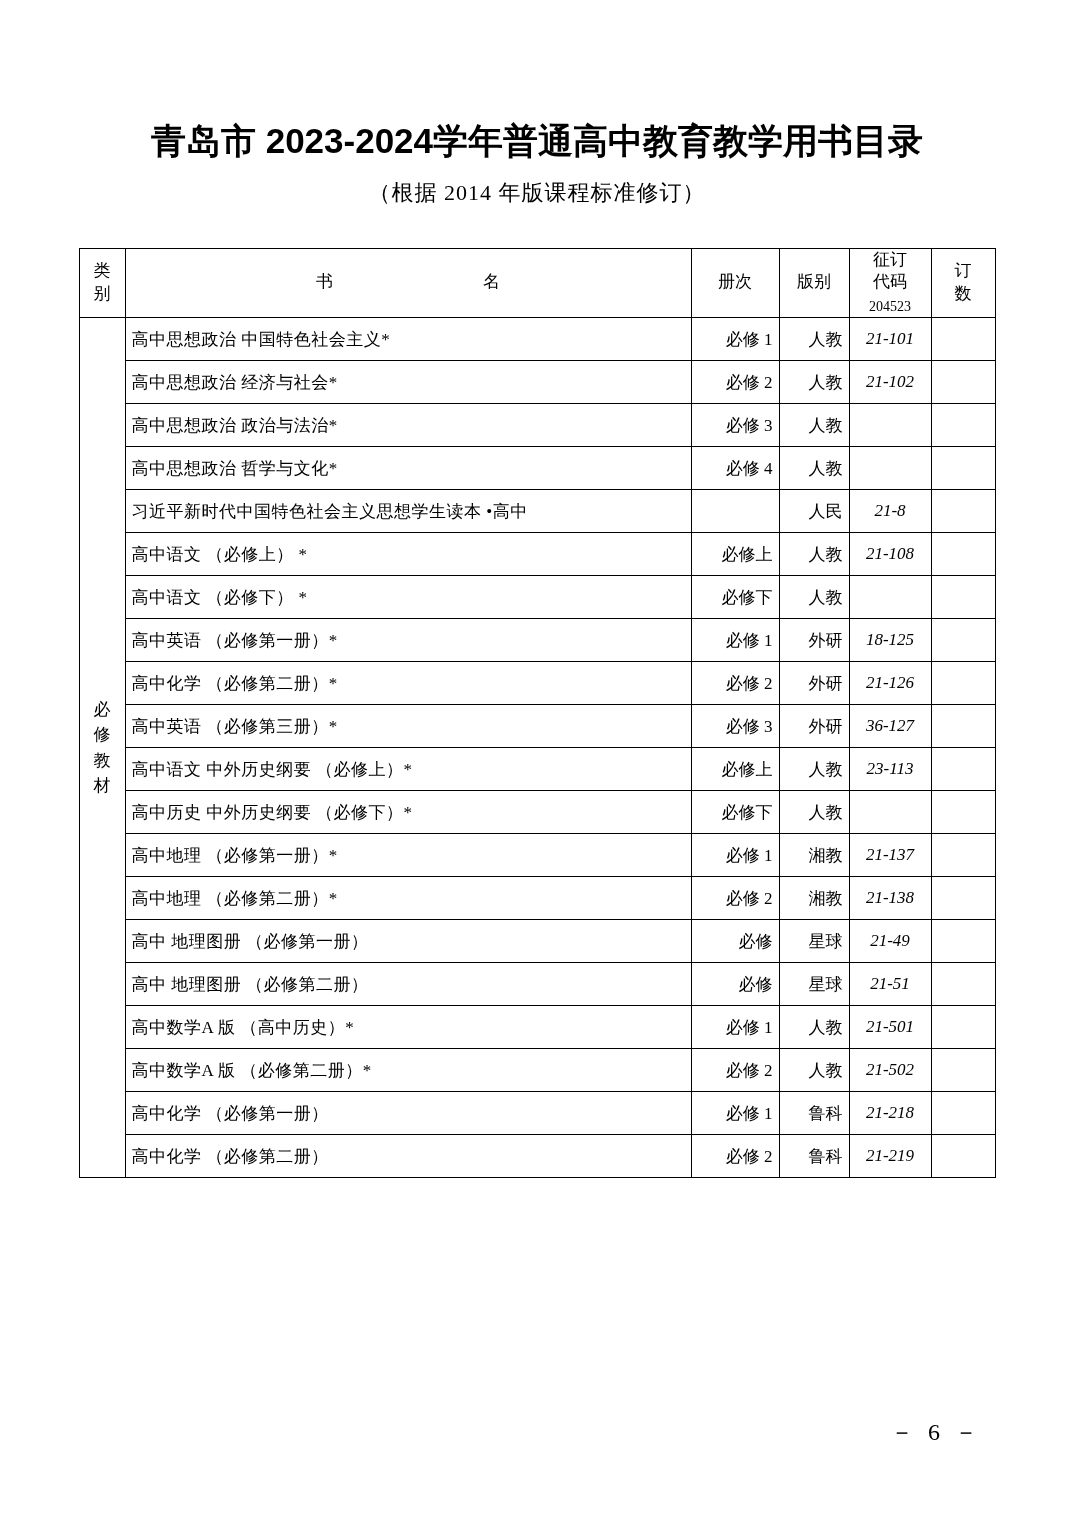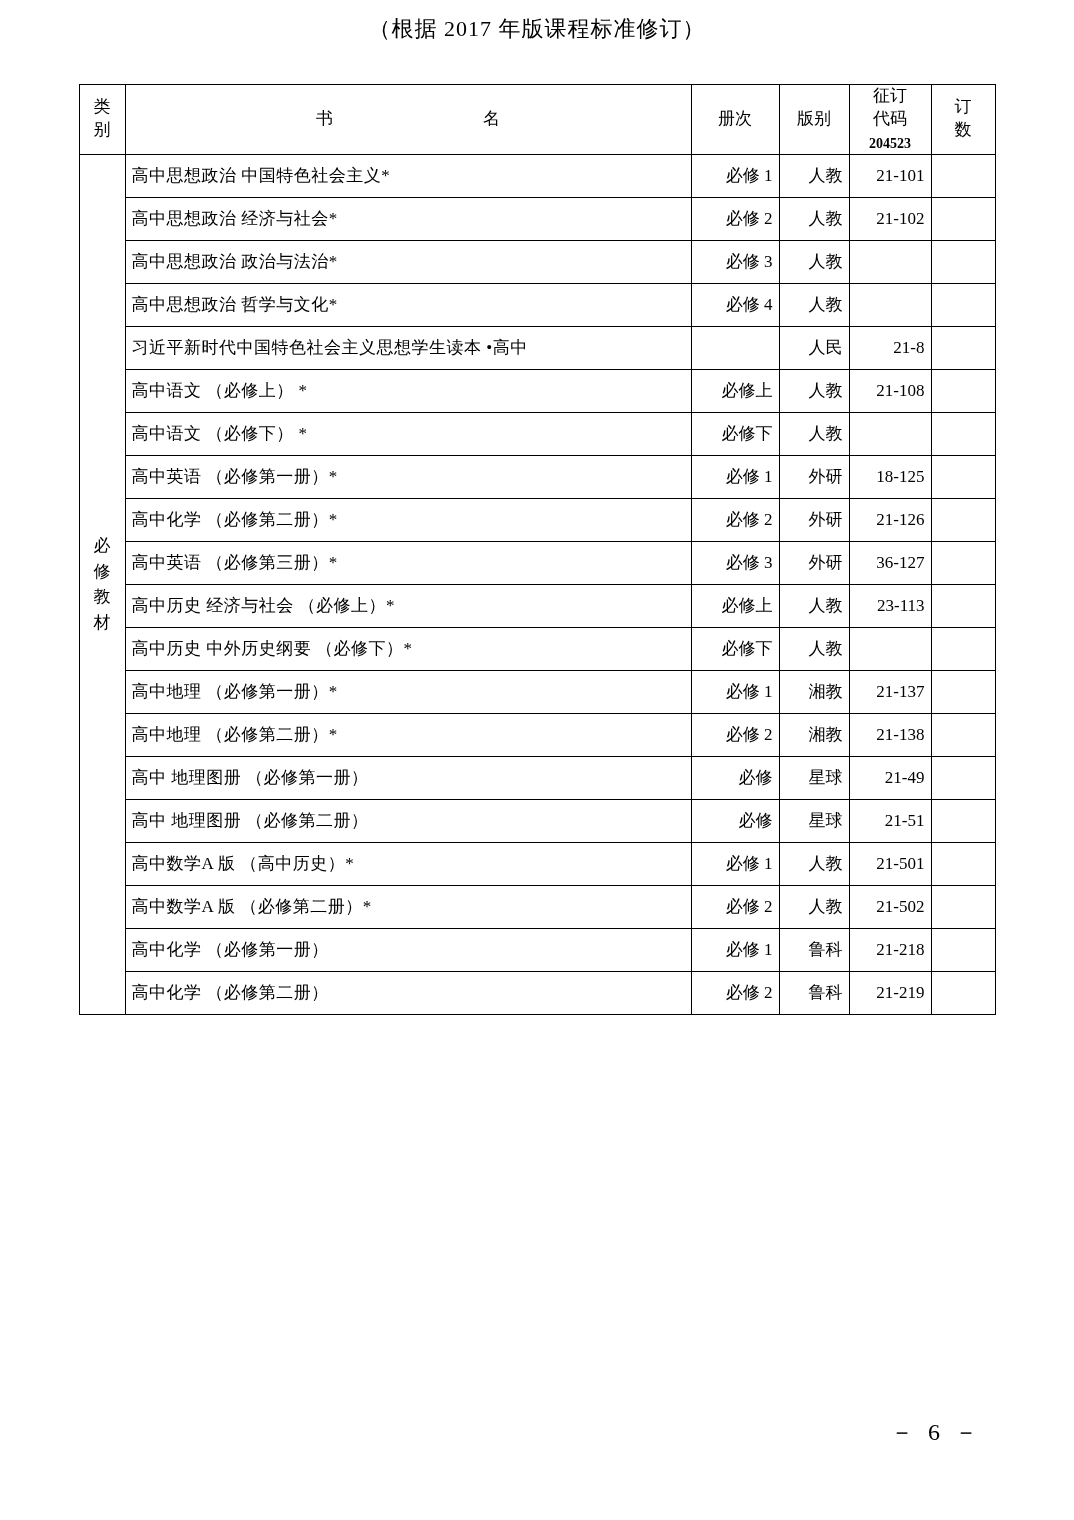--- a/index.html
+++ b/index.html
@@ -82,29 +82,29 @@
     text-align: left;
     padding-left: 18px;
     font-size: 18px;
     letter-spacing: 0.5px;
   }
   .mid {
     text-align: right;
     font-size: 18px;
   }
   .code {
-    text-align: right;
+    text-align: center;
     font-size: 15px;
     font-family: "Liberation Serif", "DejaVu Serif", serif;
+    font-style: italic;
   }
   .hdr-code-small {
     font-size: 14px;
     display: block;
     margin-top: 4px;
-    font-weight: bold;
   }
   .hdr-two-line span { display: block; }
   .page-number {
     position: absolute;
     bottom: 72px;
     right: 92px;
     font-size: 24px;
     font-family: "Liberation Serif", "DejaVu Serif", serif;
     letter-spacing: 4px;
   }
@@ -112,21 +112,22 @@
     display: flex;
     justify-content: center;
     gap: 150px;
   }
 </style>
 </head>
 <body>
 
 <div class="page">
 
-  <div class="subtitle">（根据 2017 年版课程标准修订）</div>
+  <h1 class="title">青岛市 2023-2024学年普通高中教育教学用书目录</h1>
+  <div class="subtitle">（根据 2014 年版课程标准修订）</div>
 
   <table class="catalog">
     <colgroup>
       <col class="col-cat">
       <col class="col-name">
       <col class="col-vol">
       <col class="col-pub">
       <col class="col-code">
       <col class="col-qty">
     </colgroup>
@@ -224,21 +225,21 @@
           <td class="mid"></td>
         </tr>
         <tr>
           <td class="name-cell">高中英语 （必修第三册）*</td>
           <td class="mid">必修 3</td>
           <td class="mid">外研</td>
           <td class="code">36-127</td>
           <td class="mid"></td>
         </tr>
         <tr>
-          <td class="name-cell">高中历史  经济与社会 （必修上）*</td>
+          <td class="name-cell">高中语文  中外历史纲要 （必修上）*</td>
           <td class="mid">必修上</td>
           <td class="mid">人教</td>
           <td class="code">23-113</td>
           <td class="mid"></td>
         </tr>
         <tr>
           <td class="name-cell">高中历史  中外历史纲要 （必修下）*</td>
           <td class="mid">必修下</td>
           <td class="mid">人教</td>
           <td class="code"></td>

